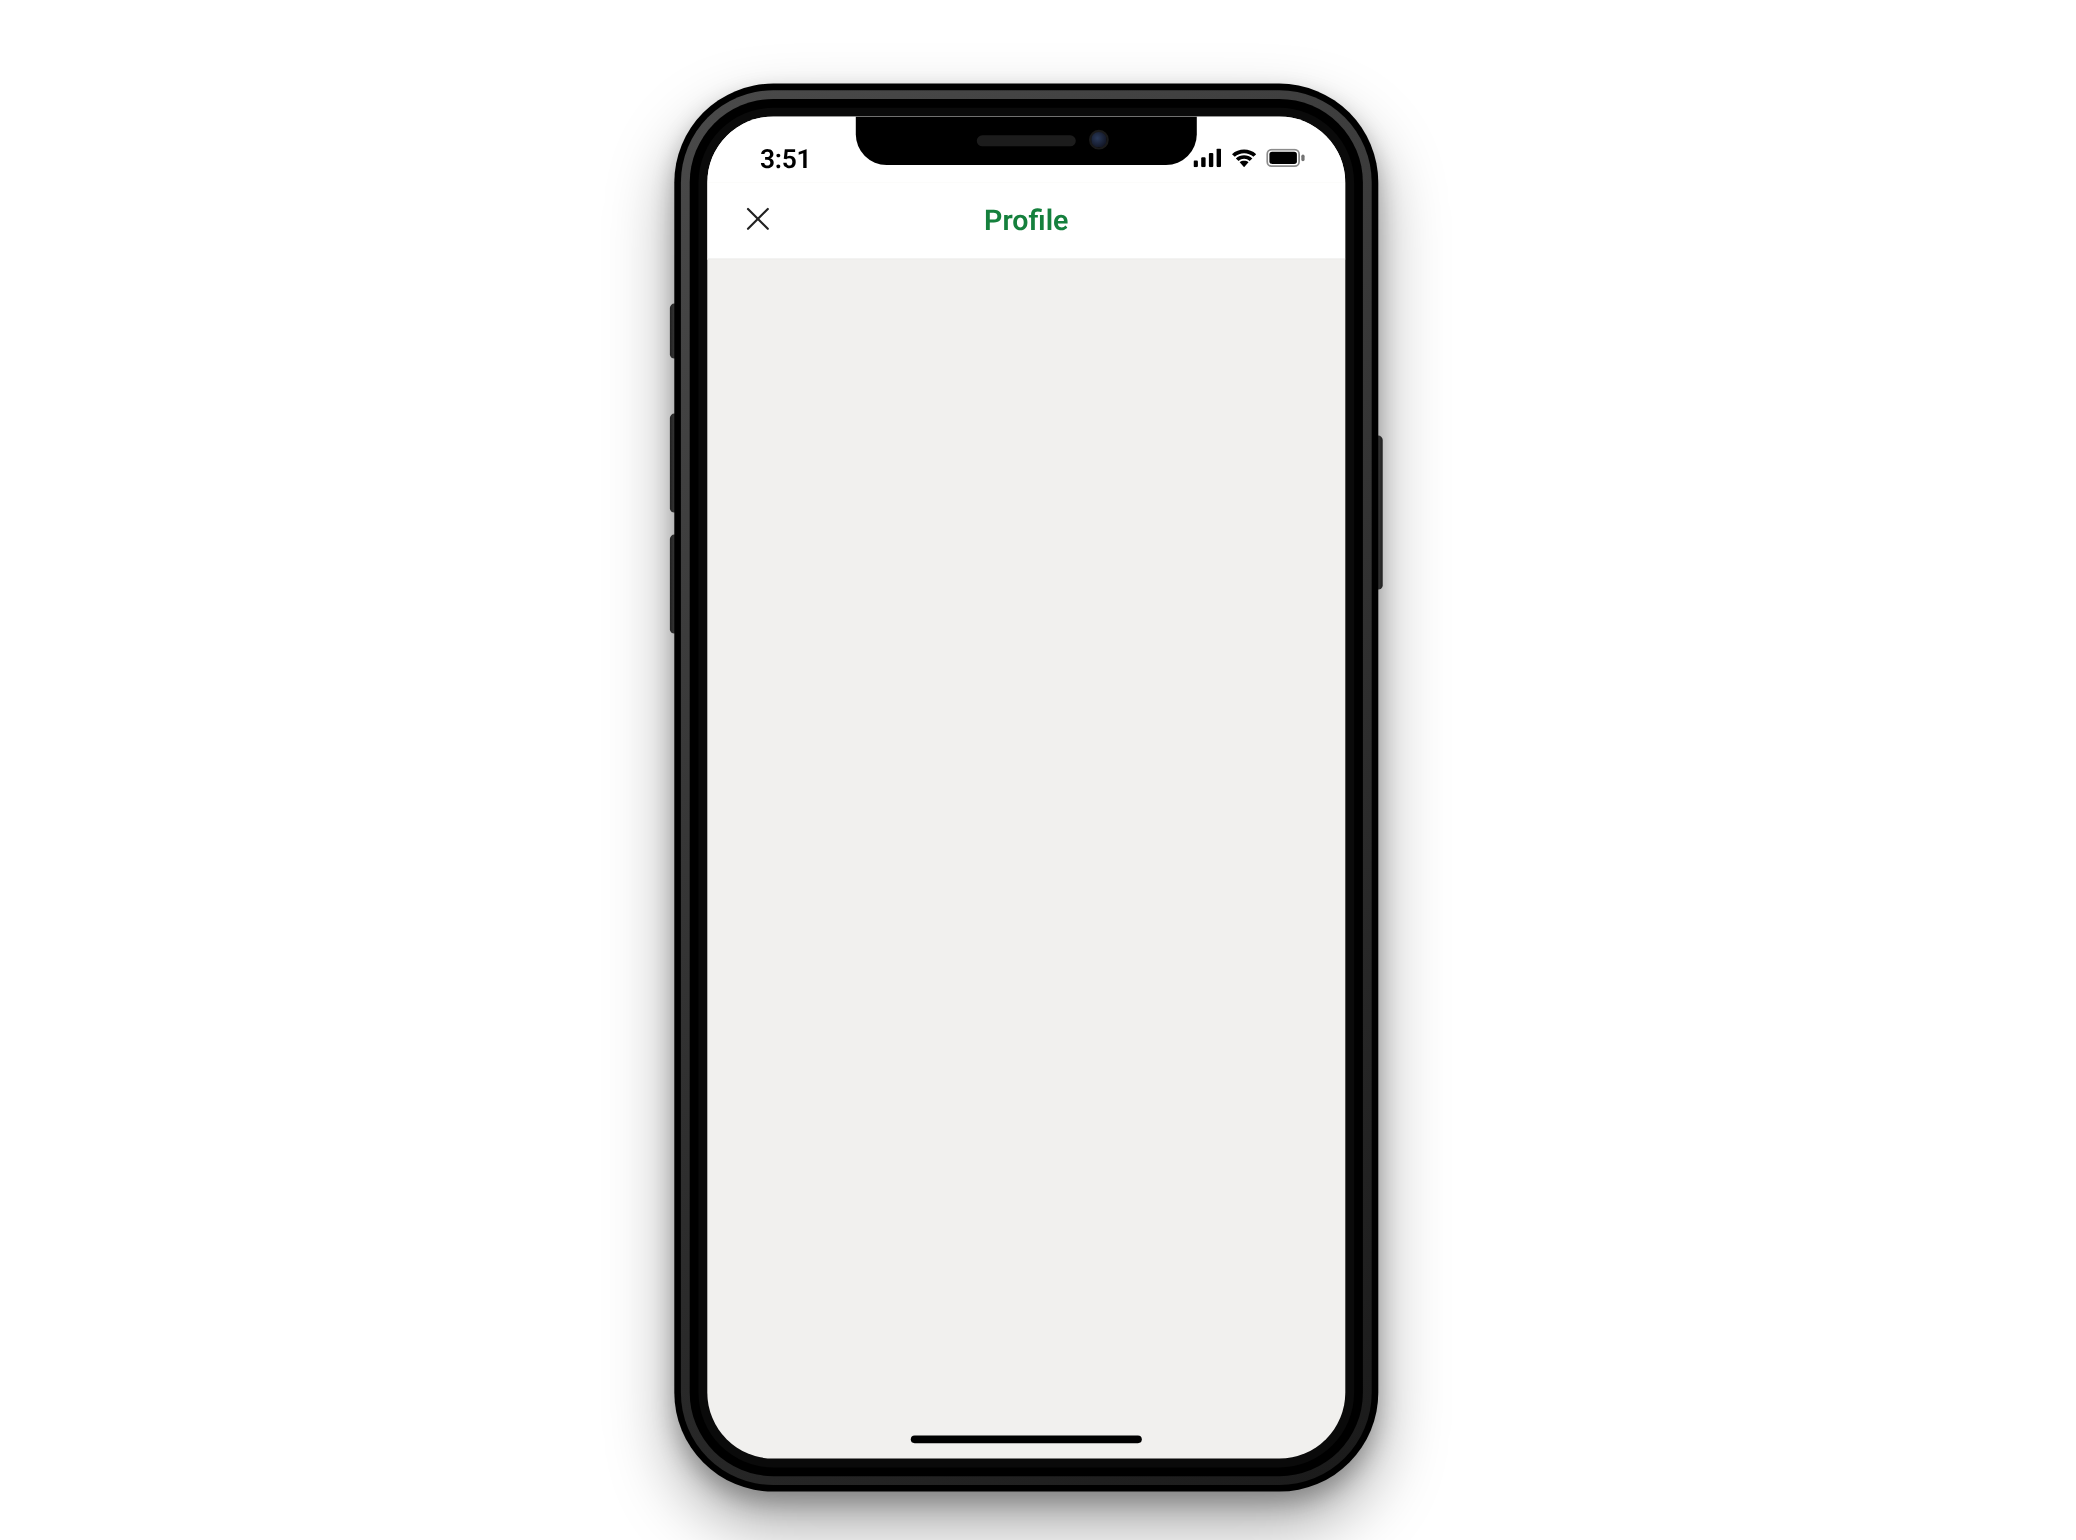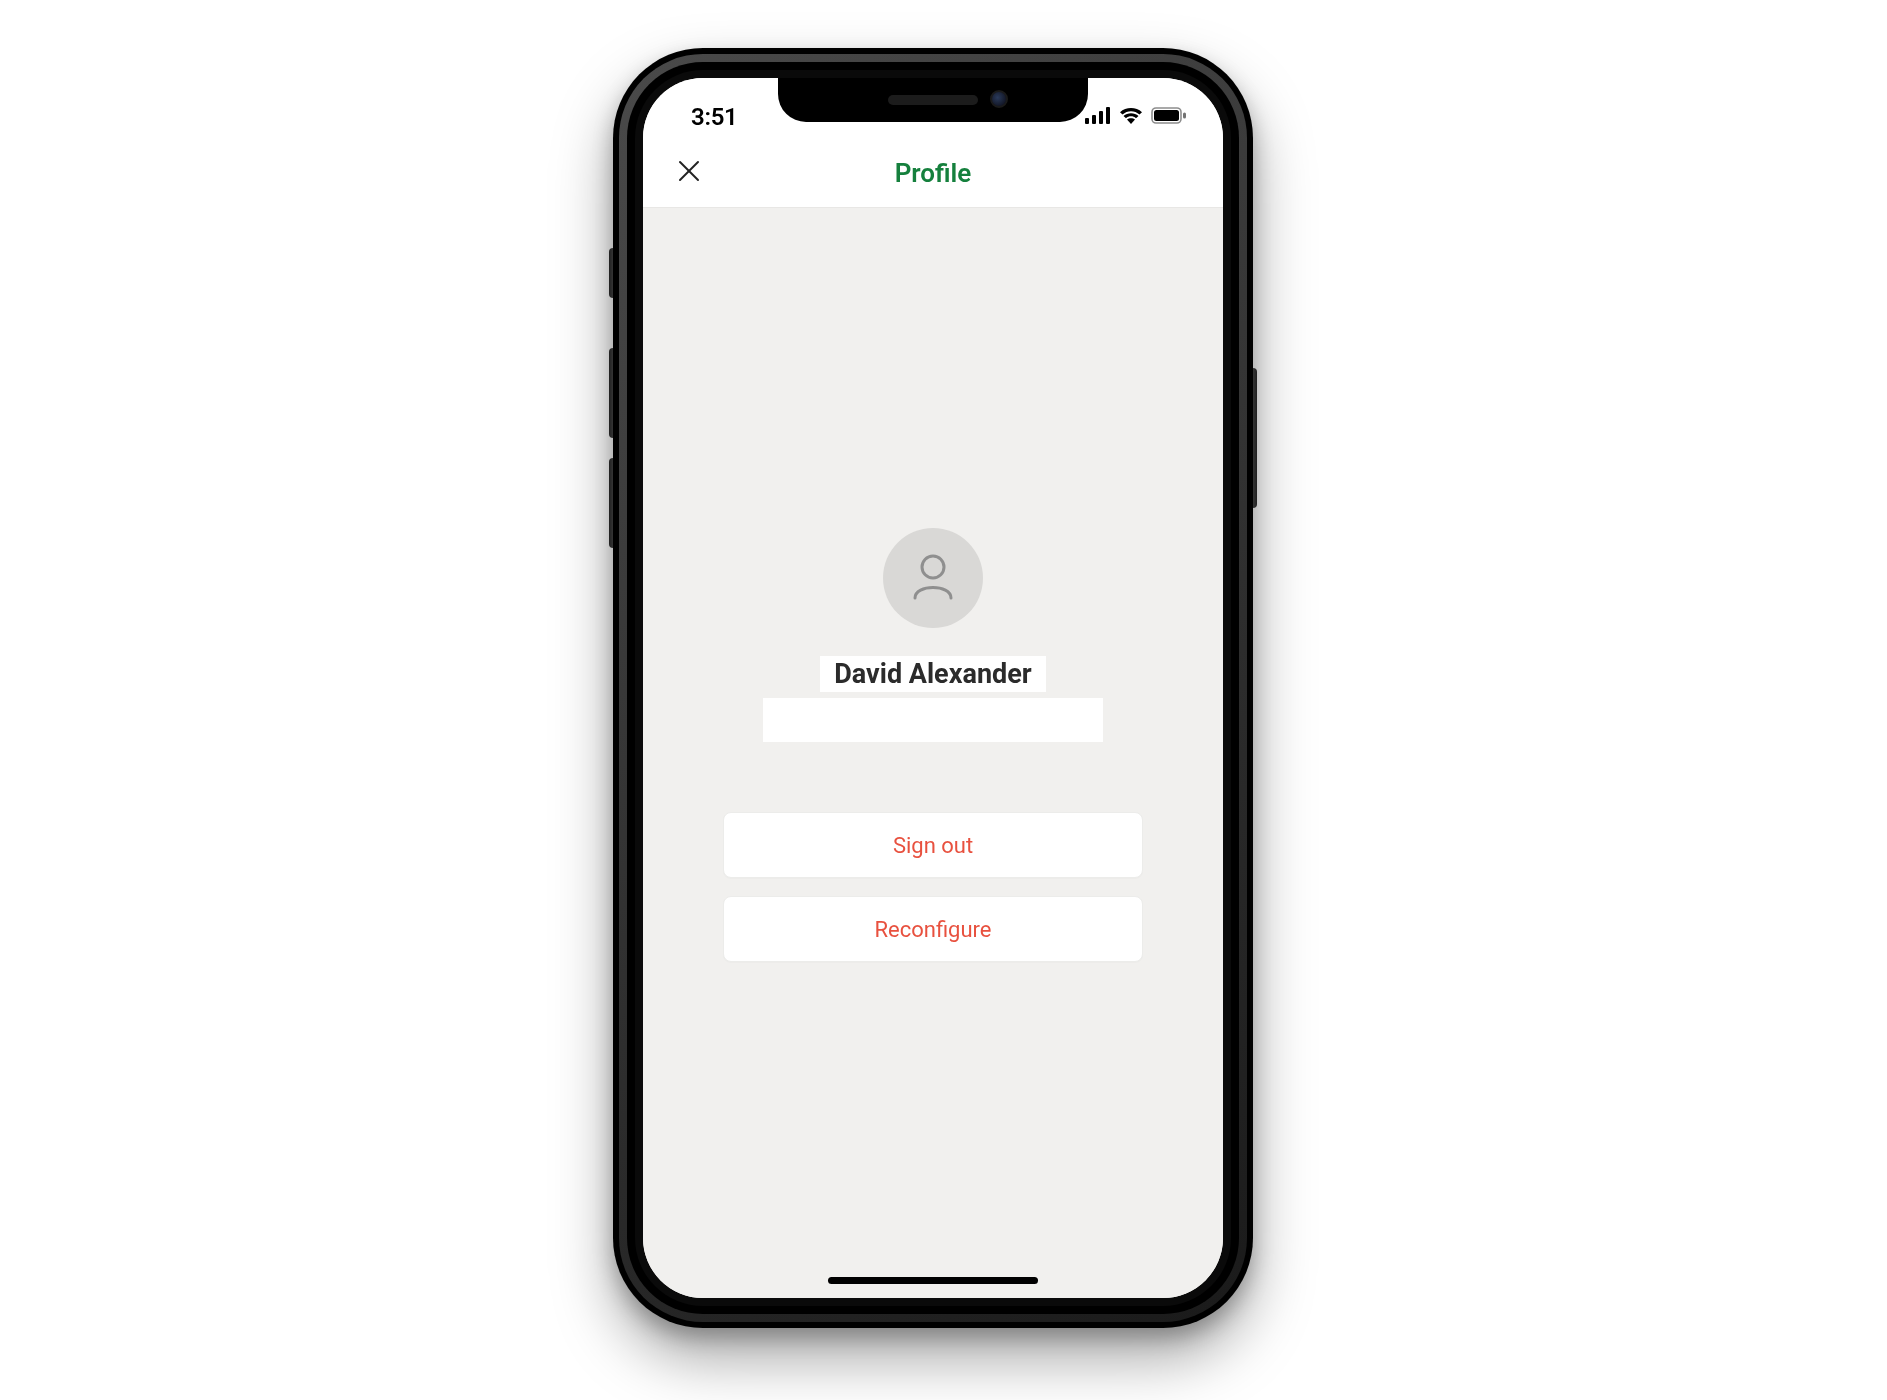--- a/index.html
+++ b/index.html
@@ -8,21 +8,21 @@
     height: 1400px;
     background: #ffffff;
     font-family: -apple-system, BlinkMacSystemFont, "Segoe UI", Roboto, Helvetica, Arial, sans-serif;
     position: relative;
   }
 
   
   .phone-wrap {
     position: absolute;
     left: 613px;
-    top: 48px;
+    top: 76px;
     width: 640px;
     height: 1280px;
   }
 
   
   .phone-shadow {
     position: absolute;
     inset: 0;
     border-radius: 90px;
     background: #000;
@@ -284,41 +284,16 @@
         <span>
           <svg width="26" height="26" viewBox="0 0 26 26">
             <line x1="4" y1="4" x2="22" y2="22" stroke="#222" stroke-width="2" stroke-linecap="round"></line>
             <line x1="22" y1="4" x2="4" y2="22" stroke="#222" stroke-width="2" stroke-linecap="round"></line>
           </svg>
         </span>
       </div>
       <div class="title">Profile</div>
     </div>
 
-    <div class="content">
-      <div class="avatar-wrap">
-        <div class="avatar">
-          <span>
-            <svg width="56" height="56" viewBox="0 0 56 56">
-              <circle cx="28" cy="19" r="11" fill="none" stroke="#8f8f8f" stroke-width="3"></circle>
-              <path d="M10 50 C10 36 46 36 46 50" fill="none" stroke="#8f8f8f" stroke-width="3" stroke-linecap="round"></path>
-            </svg>
-          </span>
-        </div>
-        <div class="username-box">
-          <div class="username">David Alexander</div>
-        </div>
-        <div class="subline-box"></div>
-      </div>
-
-      <div class="action-buttons">
-        <div class="action-btn">
-          <span>Sign out</span>
-        </div>
-        <div class="action-btn">
-          <span>Reconfigure</span>
-        </div>
-      </div>
-    </div>
 
     <div class="home-indicator"></div>
   </div>
 </div>
 
 </body></html>

